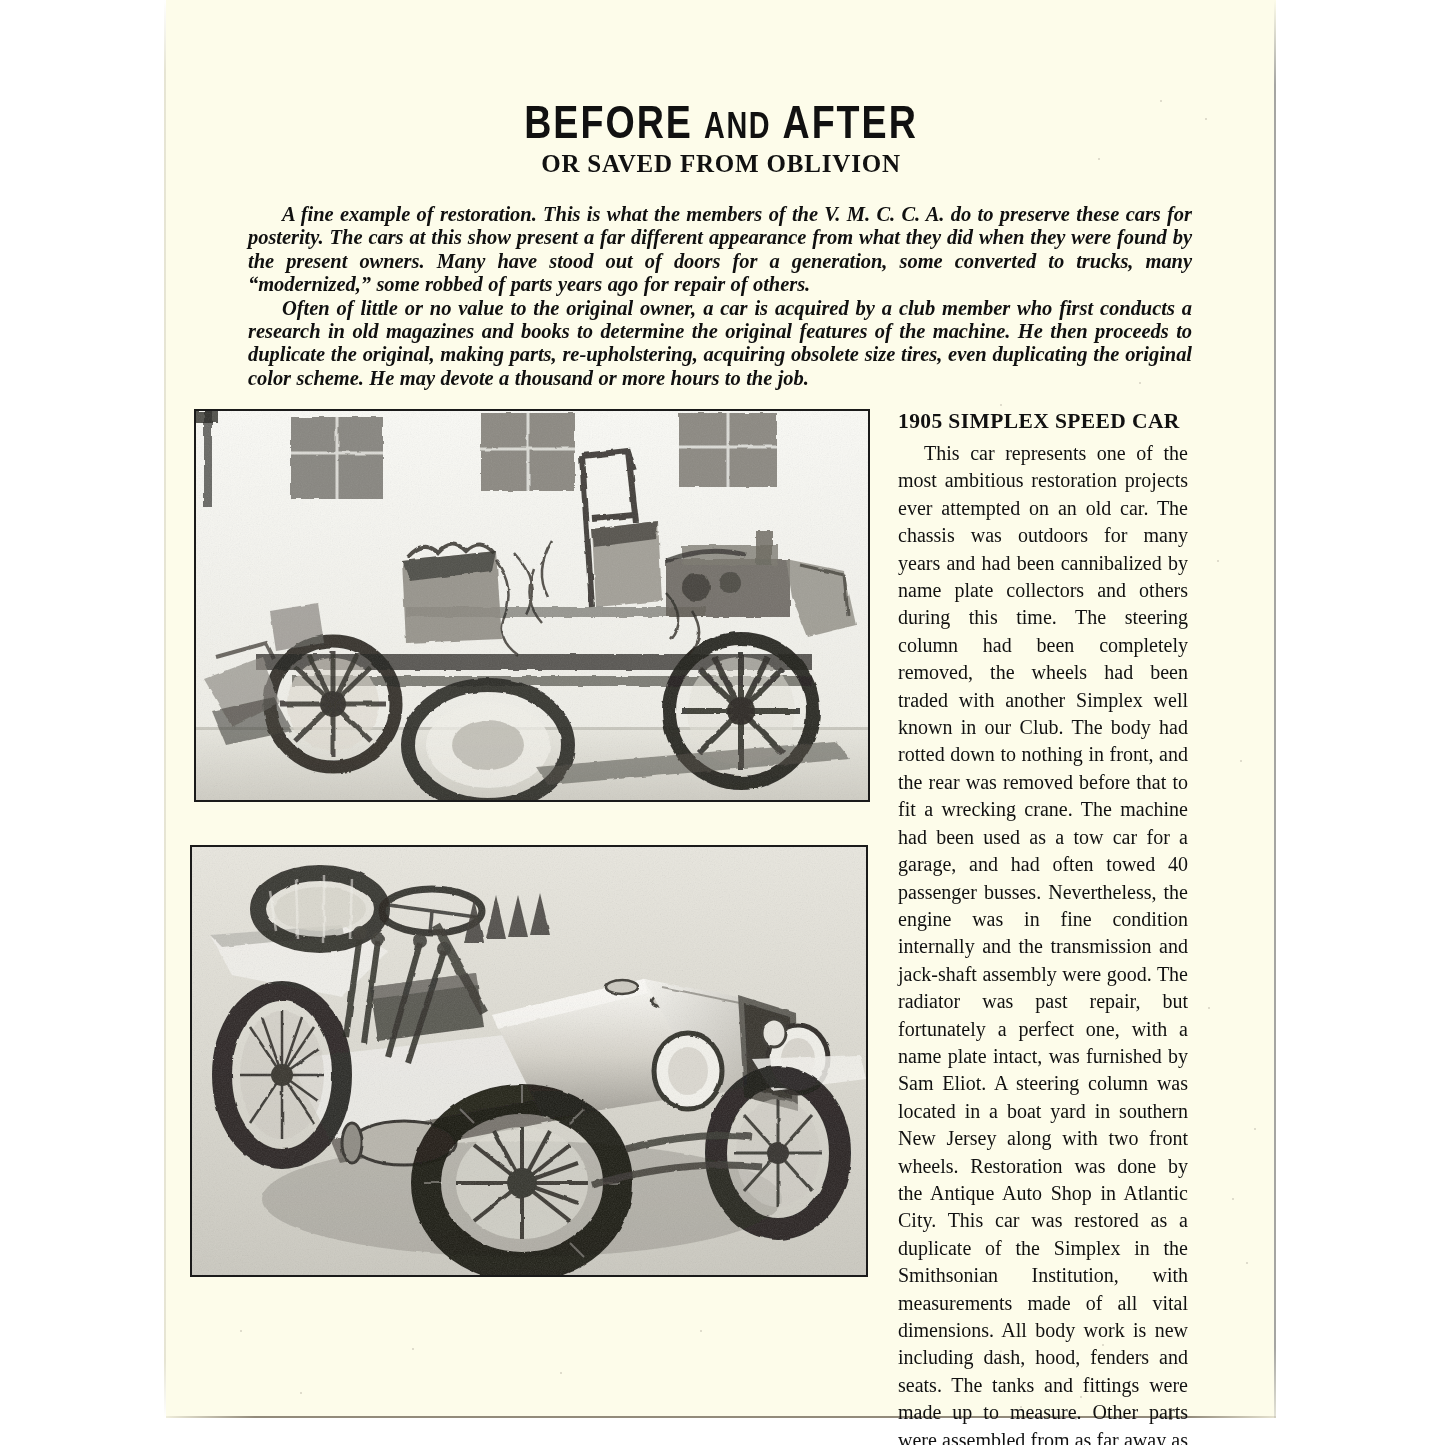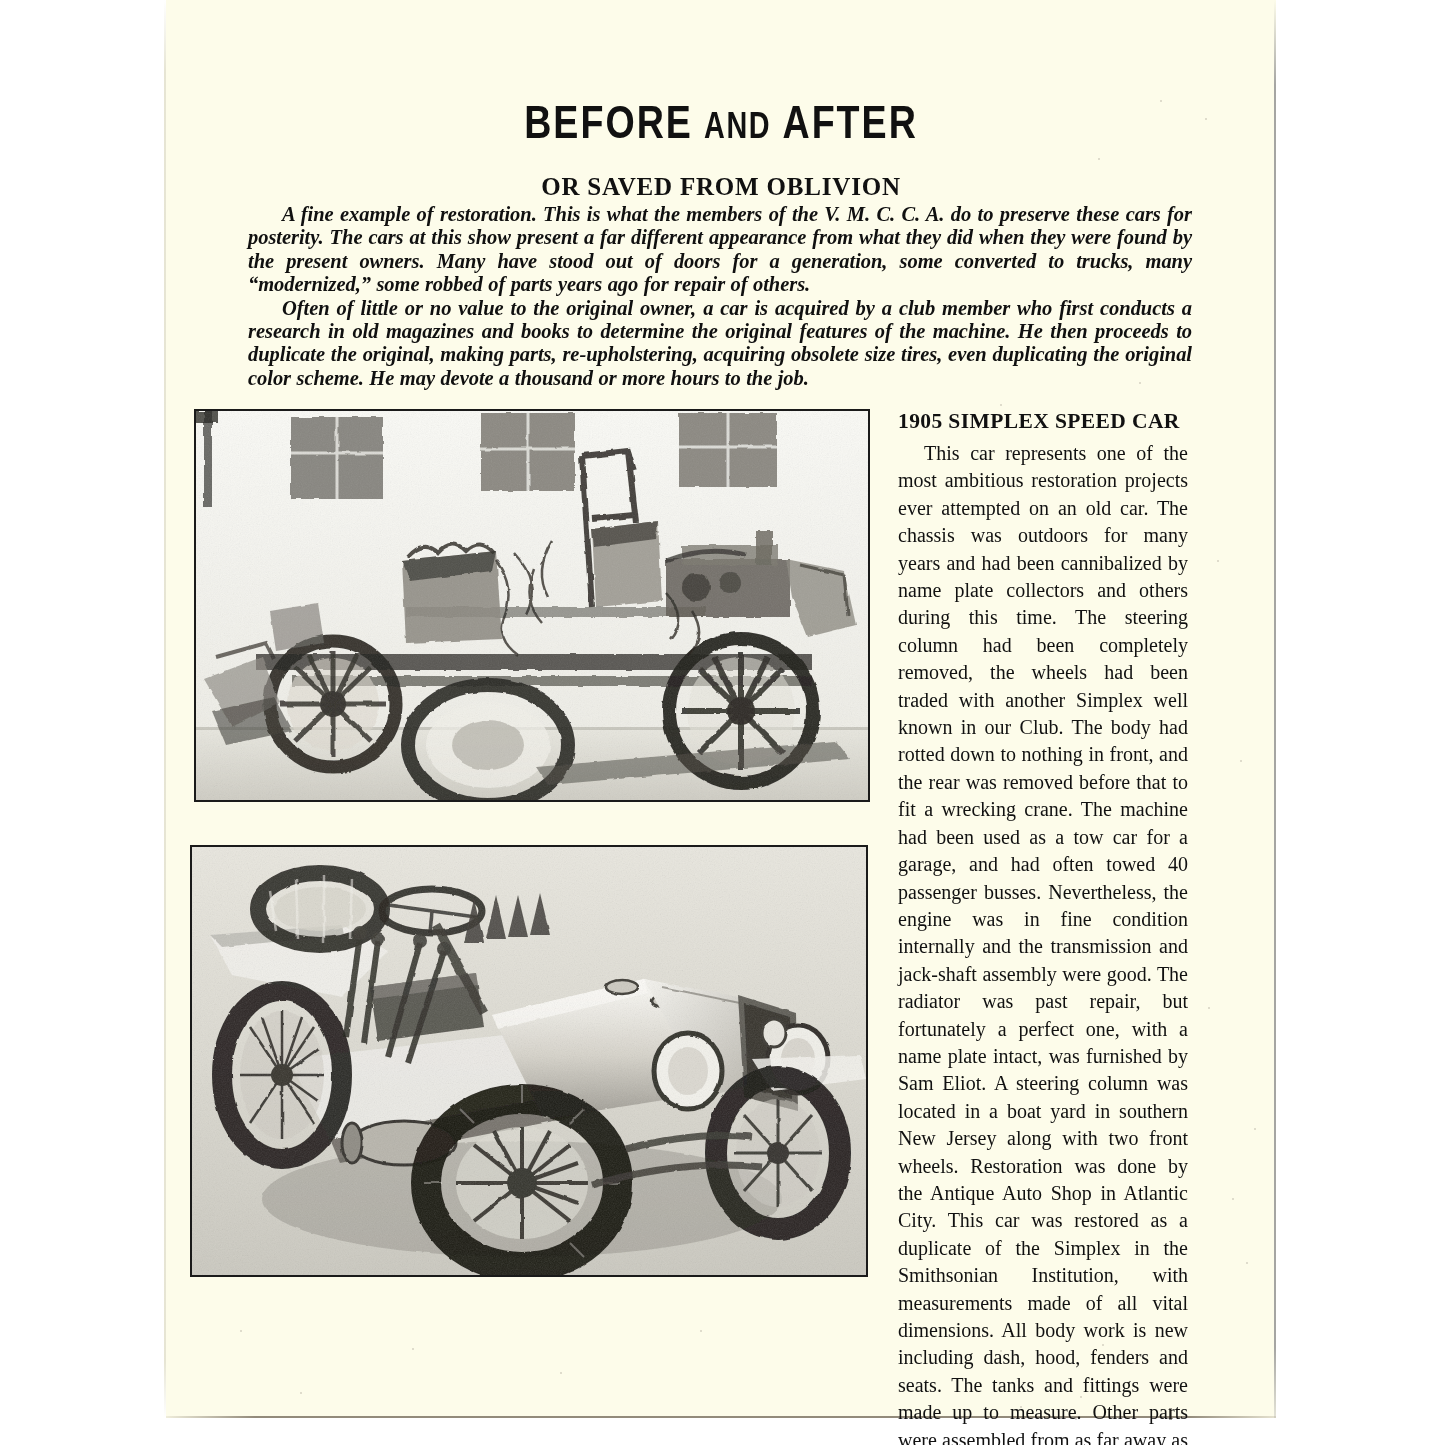--- a/index.html
+++ b/index.html
@@ -82,21 +82,21 @@
     transform: scaleX(.80);
     transform-origin: center;
     line-height: 1;
     white-space: nowrap;
   }
   .masthead-title .small {
     font-size: 36px;
     letter-spacing: 2px;
   }
   .masthead-sub {
-    margin-top: 28px;
+    margin-top: 5px;
     font-family: "Liberation Serif", serif;
     font-weight: bold;
     font-size: 25px;
     letter-spacing: .8px;
     color: #111;
   }
 
   
   #intro-block {
     position: absolute;

